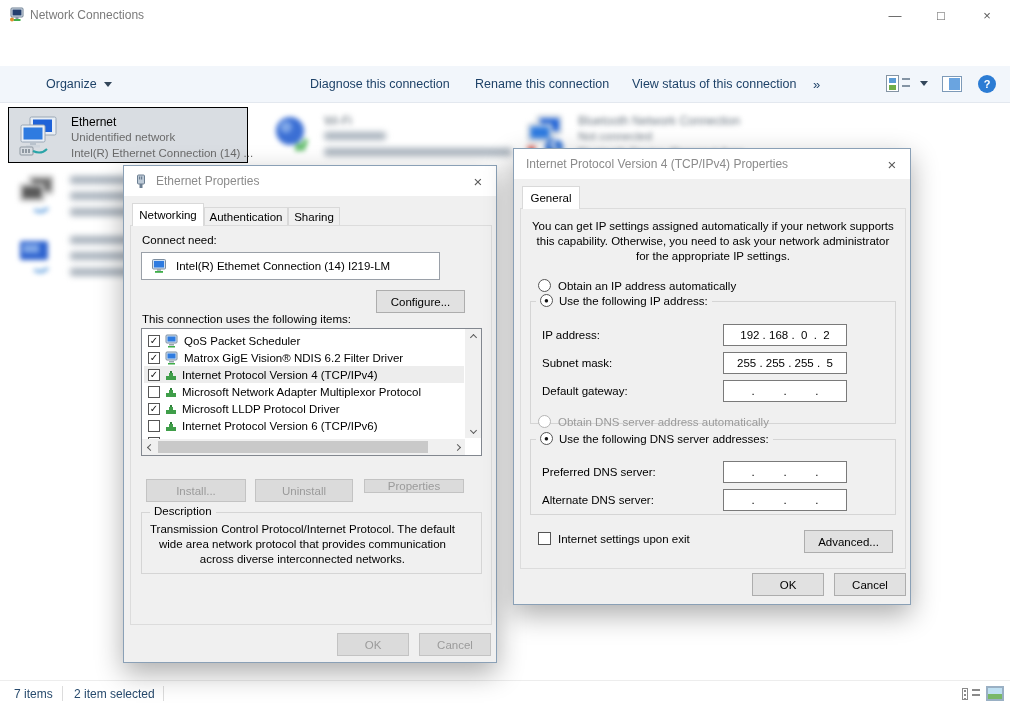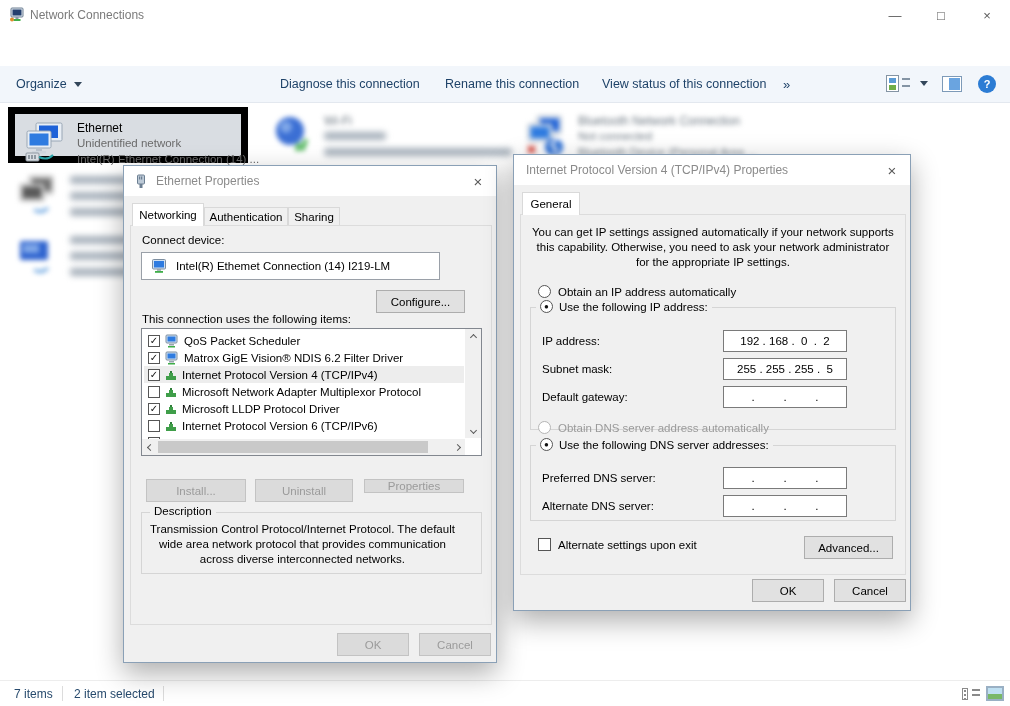--- a/index.html
+++ b/index.html
@@ -17,33 +17,33 @@
   .navbtn { position:absolute; top:38px; width:26px; height:22px; display:flex; align-items:center; justify-content:center; font-size:16px; }
   .addrbox { position:absolute; left:110px; top:36px; width:615px; height:27px; background:#fff; border:1px solid #d6d6d6; }
   .crumb { font-size:12.5px; color:#1a1a1a; white-space:nowrap; }
   .crumb-sep { font-size:12px; color:#555; padding:0 7px; }
   .searchbox { position:absolute; left:737px; top:36px; width:263px; height:27px; background:#fff; border:1px solid #d6d6d6; }
   .search-input { position:absolute; left:6px; top:2px; width:220px; height:21px; border:none; outline:none; font-size:12px; font-family:"Liberation Sans",sans-serif; }
   .mag { position:absolute; right:14px; top:7px; width:9px; height:9px; border:1.5px solid #8c8c8c; border-radius:50%; }
   .mag::after { content:""; position:absolute; width:6px; height:1.6px; background:#8c8c8c; transform:rotate(45deg); right:-5px; bottom:-2px; }
 
   .cmdbar { position:absolute; left:0; top:66px; width:1010px; height:37px; background:#f2f6fb; border-bottom:1px solid #e3e8ef; }
-  .cmditem { position:absolute; top:0; height:36px; display:flex; align-items:center; font-size:12.5px; color:#1e4268; white-space:nowrap; }
+  .cmditem { position:absolute; top:0; height:36px; display:flex; align-items:center; font-size:12.5px; color:#1e4268; white-space:nowrap;margin-left:30px; }
 
   .chv { display:inline-block; width:6px; height:6px; border-right:1.4px solid #7a8795; border-bottom:1.4px solid #7a8795; }
   .chv.md { border-color:#5a5a5a; width:5px; height:5px; }
   .chv.up { transform:rotate(-135deg); }
   .chv.down { transform:rotate(45deg); }
   .chv.left { transform:rotate(135deg); }
   .chv.right { transform:rotate(-45deg); }
   .tri-dn { width:0; height:0; border-left:4px solid transparent; border-right:4px solid transparent; border-top:5px solid #33465a; }
 
   
   .tile { position:absolute; width:240px; height:56px; }
-  .tile.sel { background:#d9dde2; border:7px solid #000000; }
+  .tile.sel { background:#d9dde2; border:1px solid #000000; }
   .tile-name { position:absolute; left:62px; top:7px; font-size:12px; color:#000; white-space:nowrap; }
   .tile-line { position:absolute; left:62px; font-size:11.5px; color:#6b6b6b; white-space:nowrap; }
   .blur-bar { position:absolute; border-radius:3px; filter:blur(3px); background:#a8b2bc; }
   .bico { filter:blur(2.5px); }
   .btxt { filter:blur(2.5px); color:#6b7680 !important; }
 
   
   .statusbar { position:absolute; left:0; top:680px; width:1010px; height:26px; background:#fff; border-top:1px solid #ededed; }
   .status-text { position:absolute; top:6px; font-size:12px; color:#274a6d; white-space:nowrap; }
   .status-sep { position:absolute; top:5px; width:1px; height:15px; background:#dcdcdc; }
@@ -252,21 +252,21 @@
       </svg>
       <span class="dlg-title-text">Ethernet Properties</span>
     </div>
     <div class="dlg-close">×</div>
 
     <div class="tab active" style="left:8px;top:37px;width:72px;height:23px">Networking</div>
     <div class="tab" style="left:80px;top:41px;width:84px;height:19px">Authentication</div>
     <div class="tab" style="left:164px;top:41px;width:52px;height:19px">Sharing</div>
     <div class="panel" style="left:6px;top:59px;width:362px;height:400px"></div>
 
-    <span class="lbl" style="left:18px;top:68px">Connect device:</span>
+    <span class="lbl" style="left:18px;top:68px">Connect need:</span>
 
     <div class="abs flex" style="left:17px;top:86px;width:299px;height:28px;background:#fff;border:1px solid #9aa0a8;gap:9px;padding-left:9px">
       <svg width="16" height="16">
         <rect x="1.5" y="1.5" width="13" height="9.5" rx="1" fill="#cfe0f2" stroke="#7d8ea0"></rect>
         <rect x="3" y="3" width="10" height="6.5" fill="#2e7be0"></rect>
         <rect x="6" y="11" width="4" height="1.8" fill="#9aa5af"></rect>
         <rect x="4" y="13" width="8" height="1.8" fill="#3fae49"></rect>
       </svg>
       <span style="font-size:11.5px">Intel(R) Ethemet Connection (14) I219-LM</span>
     </div>
@@ -364,21 +364,21 @@
       <span class="gb-cap" style="top:-8px;left:8px">Description</span>
       <div class="lbl prel" style="left:8px;top:9px">Transmission Control Protocol/Internet Protocol. The default
 wide area network protocol that provides communication
 across diverse interconnected networks.</div>
     </div>
 
     <div class="btn dis" style="left:213px;top:467px;width:72px;height:23px">OK</div>
     <div class="btn dis" style="left:295px;top:467px;width:72px;height:23px">Cancel</div>
   </div>
 
-  <div class="dlg" style="left:513px;top:154px;width:398px;height:457px">
+  <div class="dlg" style="left:513px;top:148px;width:398px;height:457px">
     <div class="dlg-title" style="padding-left:12px">
       <span class="dlg-title-text">Internet Protocol Version 4 (TCP/IPv4) Properties</span>
     </div>
     <div class="dlg-close">×</div>
 
     <div class="tab active" style="left:8px;top:37px;width:58px;height:23px">General</div>
     <div class="panel" style="left:6px;top:59px;width:386px;height:361px"></div>
 
     <div class="lbl prel" style="left:18px;top:70px">You can get IP settings assigned automatically if your network supports
 this capability. Otherwise, you need to ask your network administrator
@@ -421,21 +421,21 @@
         <span>Use the following DNS server addresses:</span>
       </span>
     </div>
     <span class="lbl" style="left:28px;top:317px">Preferred DNS server:</span>
     <div class="ipf" style="left:209px;top:312px">.         .         .</div>
     <span class="lbl" style="left:28px;top:345px">Alternate DNS server:</span>
     <div class="ipf" style="left:209px;top:340px">.         .         .</div>
 
     <div class="abs flex" style="left:24px;top:383px;gap:7px">
       <span class="cb"></span>
-      <span style="font-size:11.5px">Alternate settings upon exit</span>
+      <span style="font-size:11.5px">Internet settings upon exit</span>
     </div>
     <div class="btn" style="left:290px;top:381px;width:89px;height:23px">Advanced...</div>
 
     <div class="btn" style="left:238px;top:424px;width:72px;height:23px">OK</div>
     <div class="btn" style="left:320px;top:424px;width:72px;height:23px">Cancel</div>
   </div>
 
 </div>
 
 </body></html>

